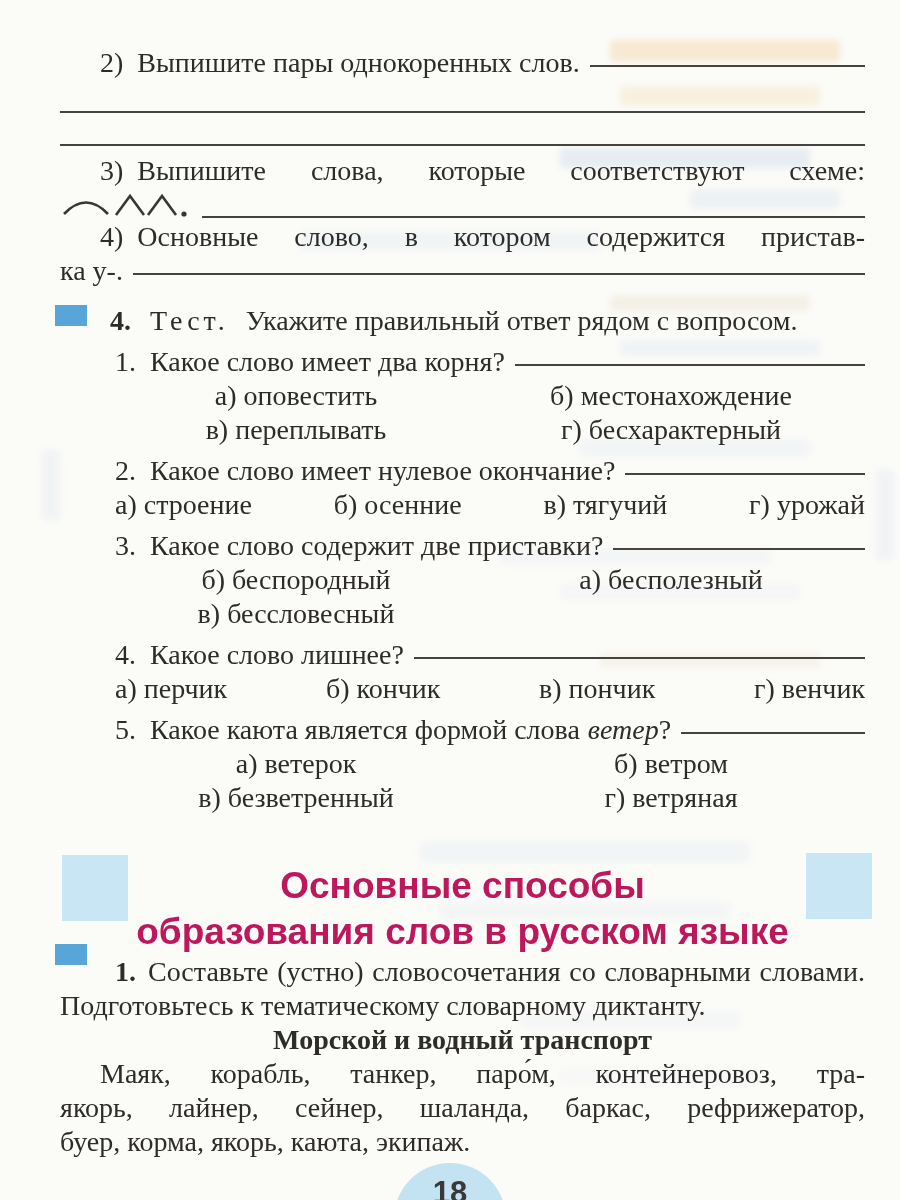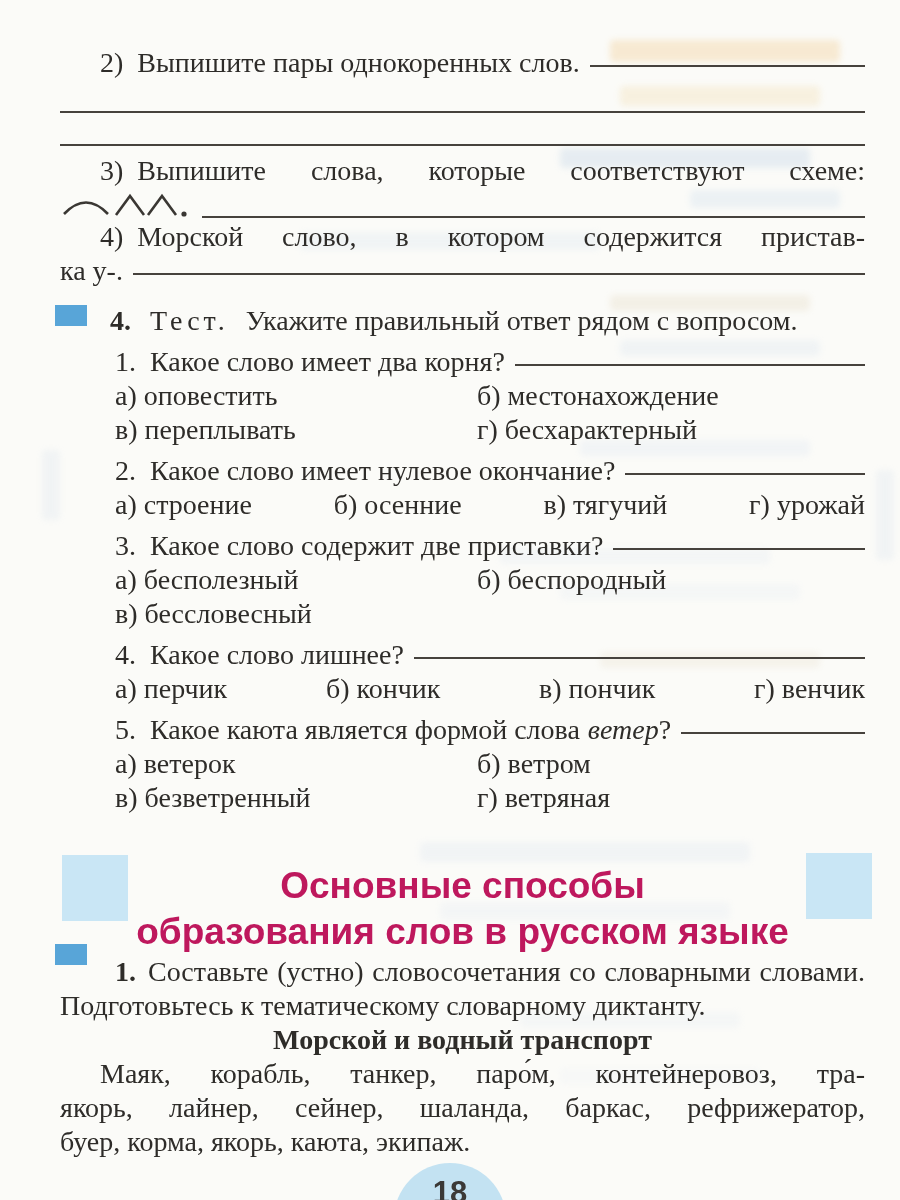--- a/index.html
+++ b/index.html
@@ -22,21 +22,21 @@
   .line { line-height:34px; }
   
   .scheme-row { display:flex; align-items:flex-end; height:30px; margin-top:2px; }
   .scheme-row svg { display:block; margin-bottom:2px; }
   
   .test-header { margin-top:16px; padding-left:50px; line-height:34px; }
   .test-num { font-weight:bold; margin-right:12px; }
   .test-label { letter-spacing:4px; margin-right:10px; }
   .q { margin-top:7px; }
   .q-head { padding-left:55px; }
-  .opts-grid { display:grid; grid-template-columns:362px 1fr; padding-left:55px; line-height:34px; }
+  .opts-grid { display:grid; grid-template-columns:362px 1fr; padding-left:55px; line-height:34px;text-align:center; }
   .opts-row { display:flex; justify-content:space-between; padding-left:55px; line-height:34px;gap:12px; }
   .italic { font-style:italic; margin-left:8px; }
   
   .marker { position:absolute; z-index:3; background:#58a5d8; }
   .bigsq { position:absolute; z-index:1; background:#c9e6f5; }
   
   .section-heading {
     margin-top:48px; text-align:center;
     font-family:"Liberation Sans", sans-serif; font-weight:bold;
     font-size:37px; line-height:46px; color:#be185d;
@@ -104,21 +104,21 @@
       <svg width="132" height="30" viewBox="0 0 132 30">
         <path d="M4 26 Q26 3 48 26" fill="none" stroke="#3a3733" stroke-width="2.6"></path>
         <path d="M56 27 L70 8 L84 27" fill="none" stroke="#3a3733" stroke-width="2.6"></path>
         <path d="M88 27 L102 8 L116 27" fill="none" stroke="#3a3733" stroke-width="2.6"></path>
         <circle cx="124" cy="26" r="2.6" fill="#3a3733"></circle>
       </svg>
       <span class="fill" style="transform:translateY(-2px);"></span>
     </div>
 
     <div class="just indent40">
-      <span class="num">4)</span><span>Морской слово, в котором содержится пристав-</span>
+      <span class="num">4)</span><span>Основные слово, в котором содержится пристав-</span>
     </div>
     <div class="row">
       <span>ка у-.</span>
       <span class="fill"></span>
     </div>
 
     <div class="test-header">
       <span class="test-num">4.</span>
       <span class="test-label">Тест.</span>
       <span>Укажите правильный ответ рядом с вопросом.</span>
@@ -152,22 +152,22 @@
       </div>
     </div>
 
     <div class="q">
       <div class="row q-head">
         <span class="num">3.</span>
         <span>Какое слово содержит две приставки?</span>
         <span class="fill"></span>
       </div>
       <div class="opts-grid">
+        <span>б) беспородный</span>
         <span>а) бесполезный</span>
-        <span>б) беспородный</span>
         <span>в) бессловесный</span>
       </div>
     </div>
 
     <div class="q">
       <div class="row q-head">
         <span class="num">4.</span>
         <span>Какое слово лишнее?</span>
         <span class="fill"></span>
       </div>

